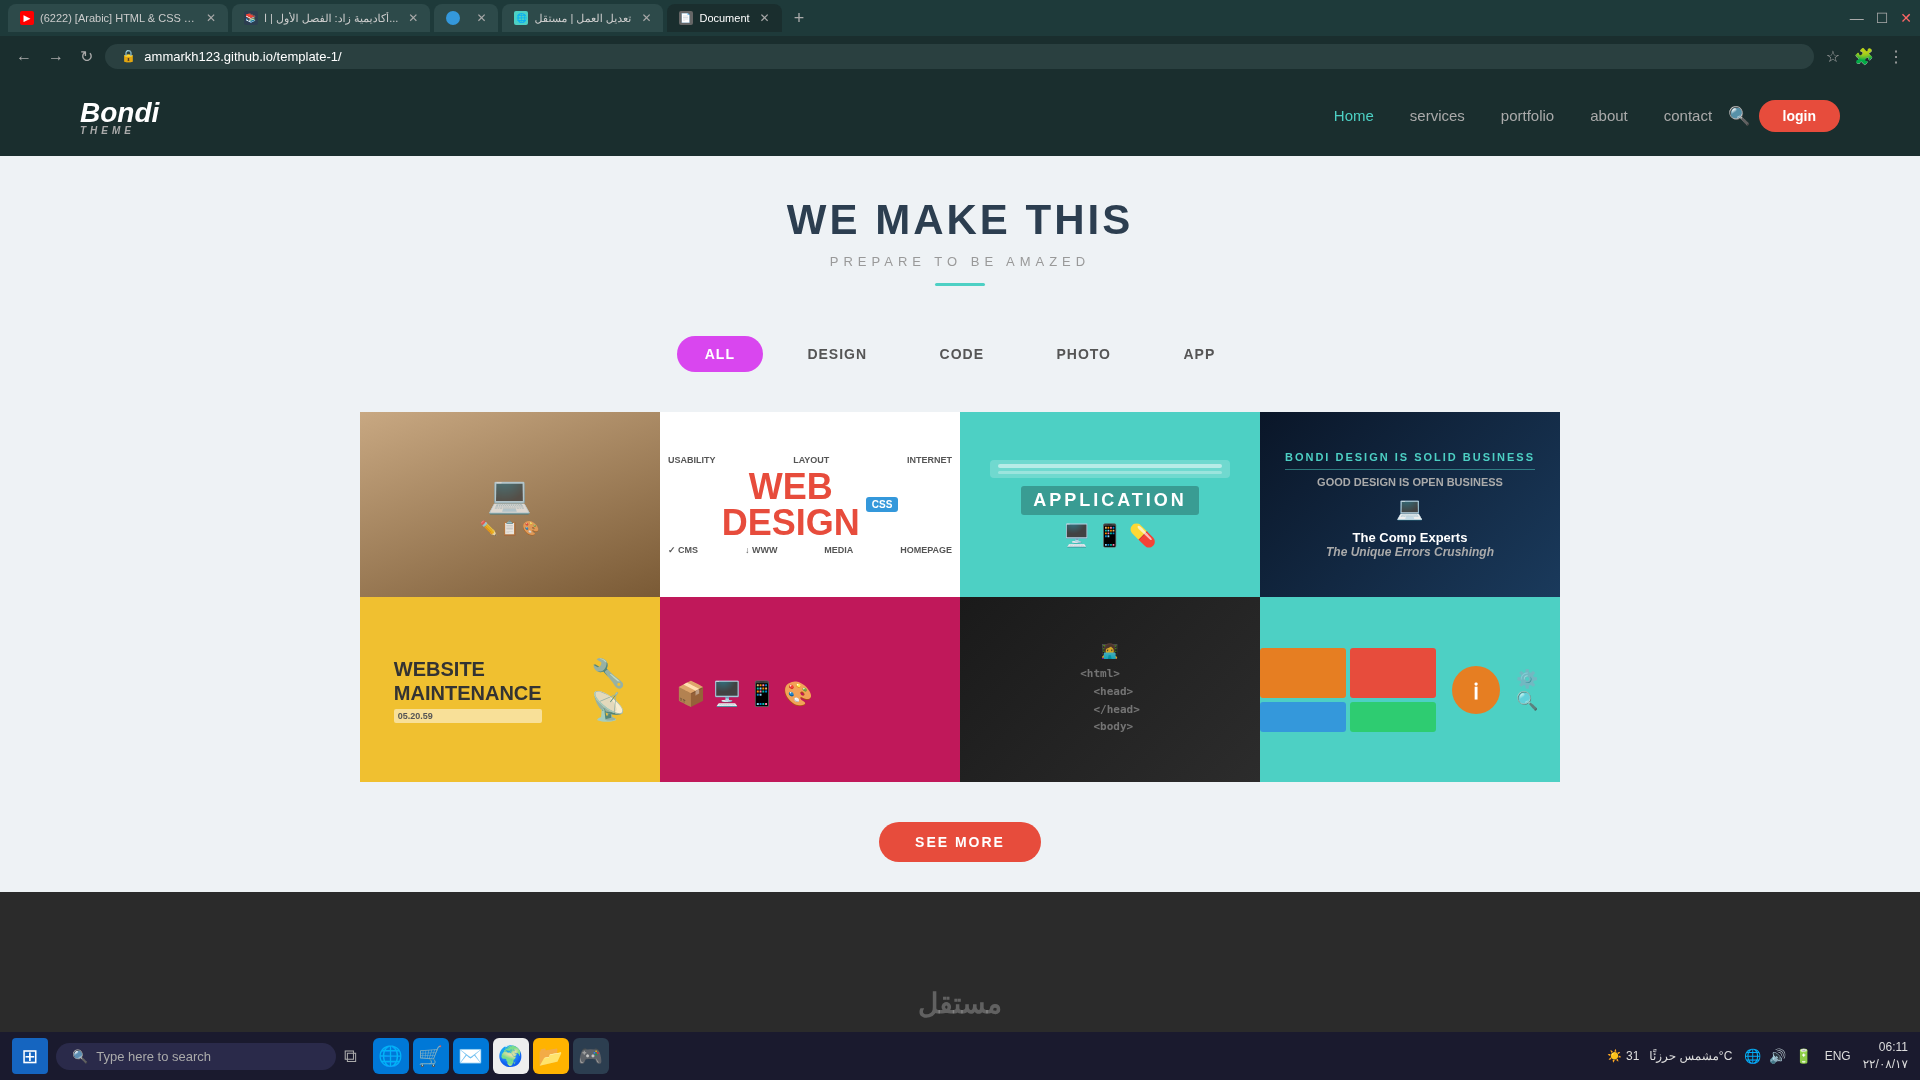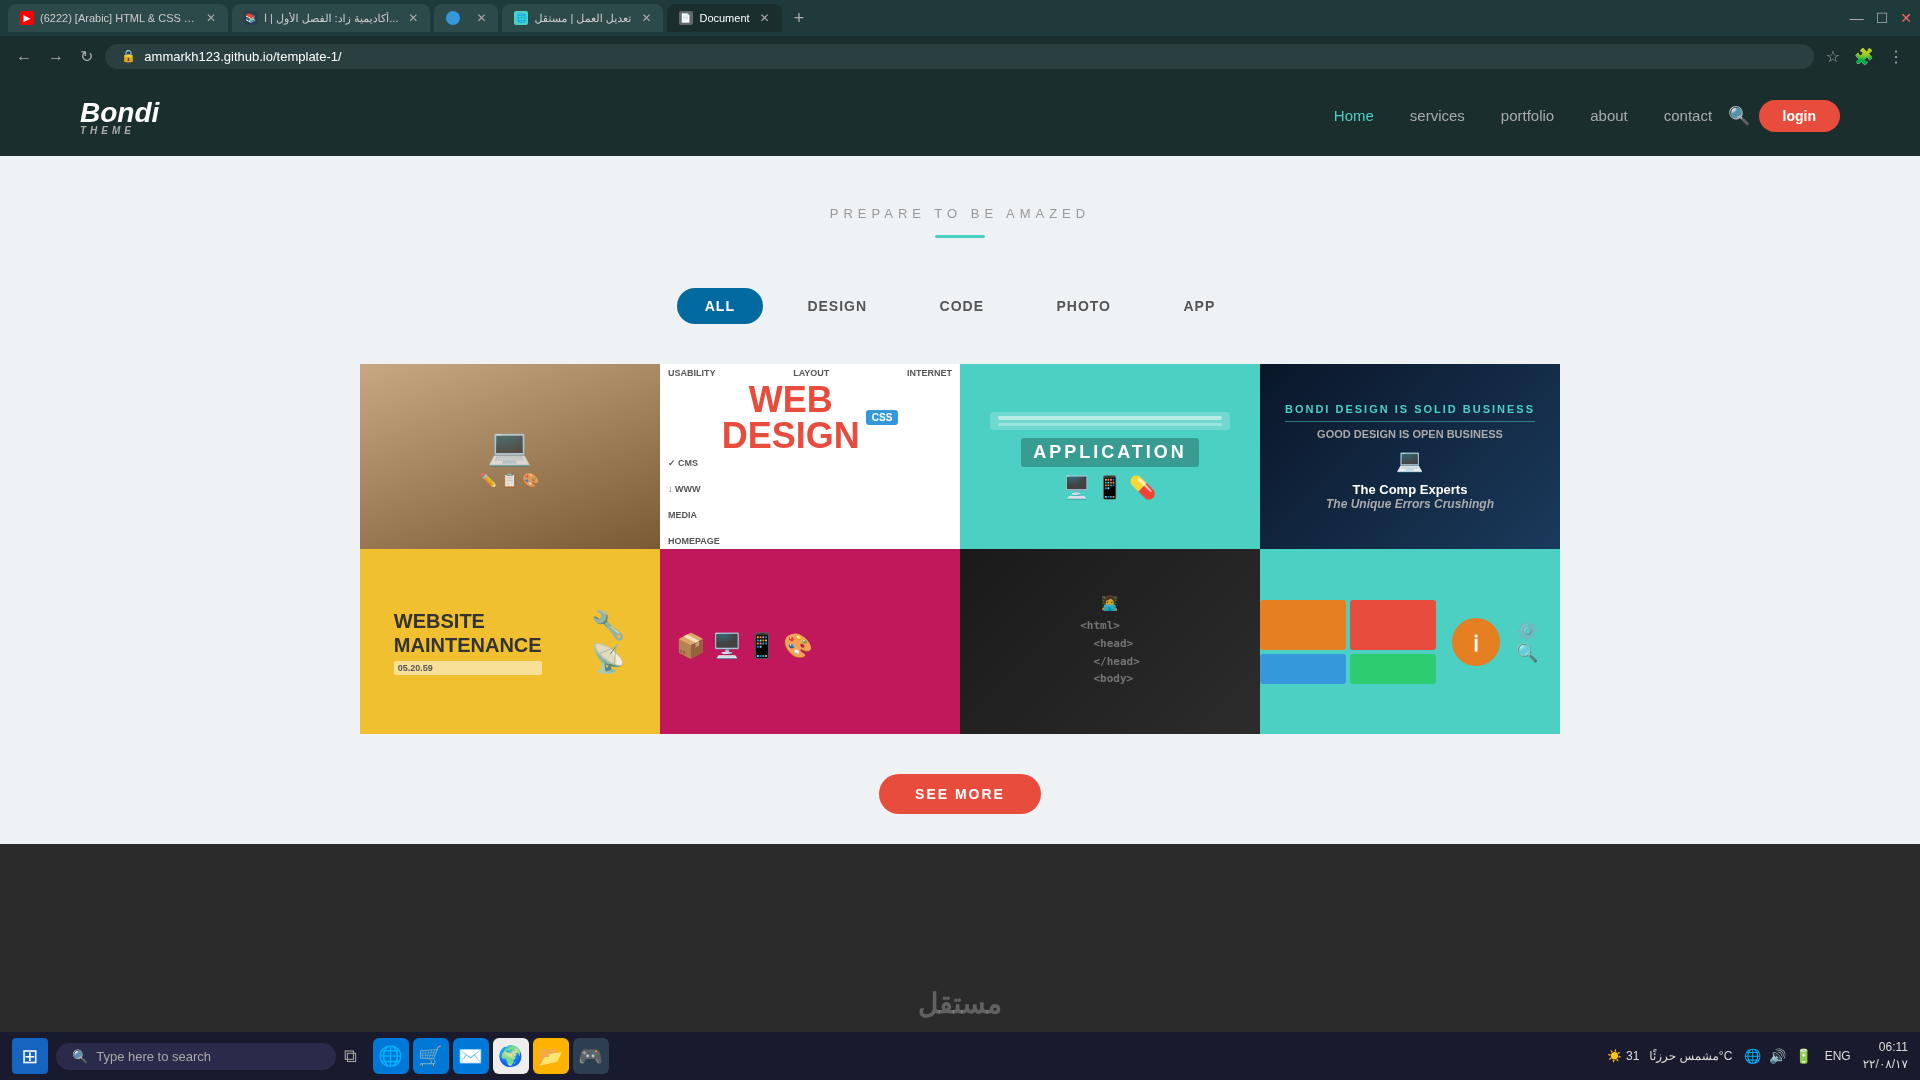--- a/index.html
+++ b/index.html
@@ -207,21 +207,21 @@
       padding: 10px 28px;
       border-radius: 24px;
       font-size: 14px;
       font-weight: 600;
       cursor: pointer;
       margin: 0 6px;
       border: none;
       letter-spacing: 1px;
     }
     .filter-btn.active {
-      background: #0369a1;
+      background: #d946ef;
       color: #fff;
       text-align: right;
     }
     .filter-btn.inactive {
       background: transparent;
       color: #555;
     }
 
     
     .portfolio-grid {
@@ -472,20 +472,21 @@
         <li><a class="nav-link">services</a></li>
         <li><a class="nav-link">portfolio</a></li>
         <li><a class="nav-link">about</a></li>
         <li><a class="nav-link">contact</a></li>
       </ul>
       <span class="nav-search">🔍</span>
       <div class="nav-login">login</div>
     </nav>
 
     <div class="hero-section">
+      <h1 class="hero-title">WE MAKE THIS</h1>
       <p class="hero-subtitle">PREPARE TO BE AMAZED</p>
       <div class="hero-divider"></div>
     </div>
 
     <div class="filter-section">
       <button class="filter-btn active">ALL</button>
       <button class="filter-btn inactive">DESIGN</button>
       <button class="filter-btn inactive">CODE</button>
       <button class="filter-btn inactive">PHOTO</button>
       <button class="filter-btn inactive">APP</button>
@@ -519,21 +520,21 @@
             </div>
             <div style="display:flex; align-items:center; gap:6px;">
               <div style="text-align:center;">
                 <div style="font-size:36px; font-weight:900; color:#e74c3c; line-height:1;">WEB</div>
                 <div style="font-size:36px; font-weight:900; color:#e74c3c; line-height:1;">DESIGN</div>
               </div>
               <div style="display:flex; flex-direction:column; gap:3px;">
                 <span style="background:#3498db; color:#fff; padding:2px 6px; border-radius:3px; font-size:10px; font-weight:700;">CSS</span>
               </div>
             </div>
-            <div style="display:flex; flex-wrap:wrap; gap:16px; font-size:9px; color:#555; margin-top:4px; justify-content:space-between; width:100%;flex-direction:column;">
+            <div style="display:flex; flex-wrap:wrap; gap:16px; font-size:9px; color:#555; margin-top:4px; justify-content:space-between; width:100%;">
               <span style="font-weight:700;">✓ CMS</span>
               <span style="font-weight:700;">↓ WWW</span>
               <span style="font-weight:700;">MEDIA</span>
               <span style="font-weight:700;">HOMEPAGE</span>
             </div>
           </div>
         </div>
         <div class="portfolio-overlay">View</div>
       </div>
 

